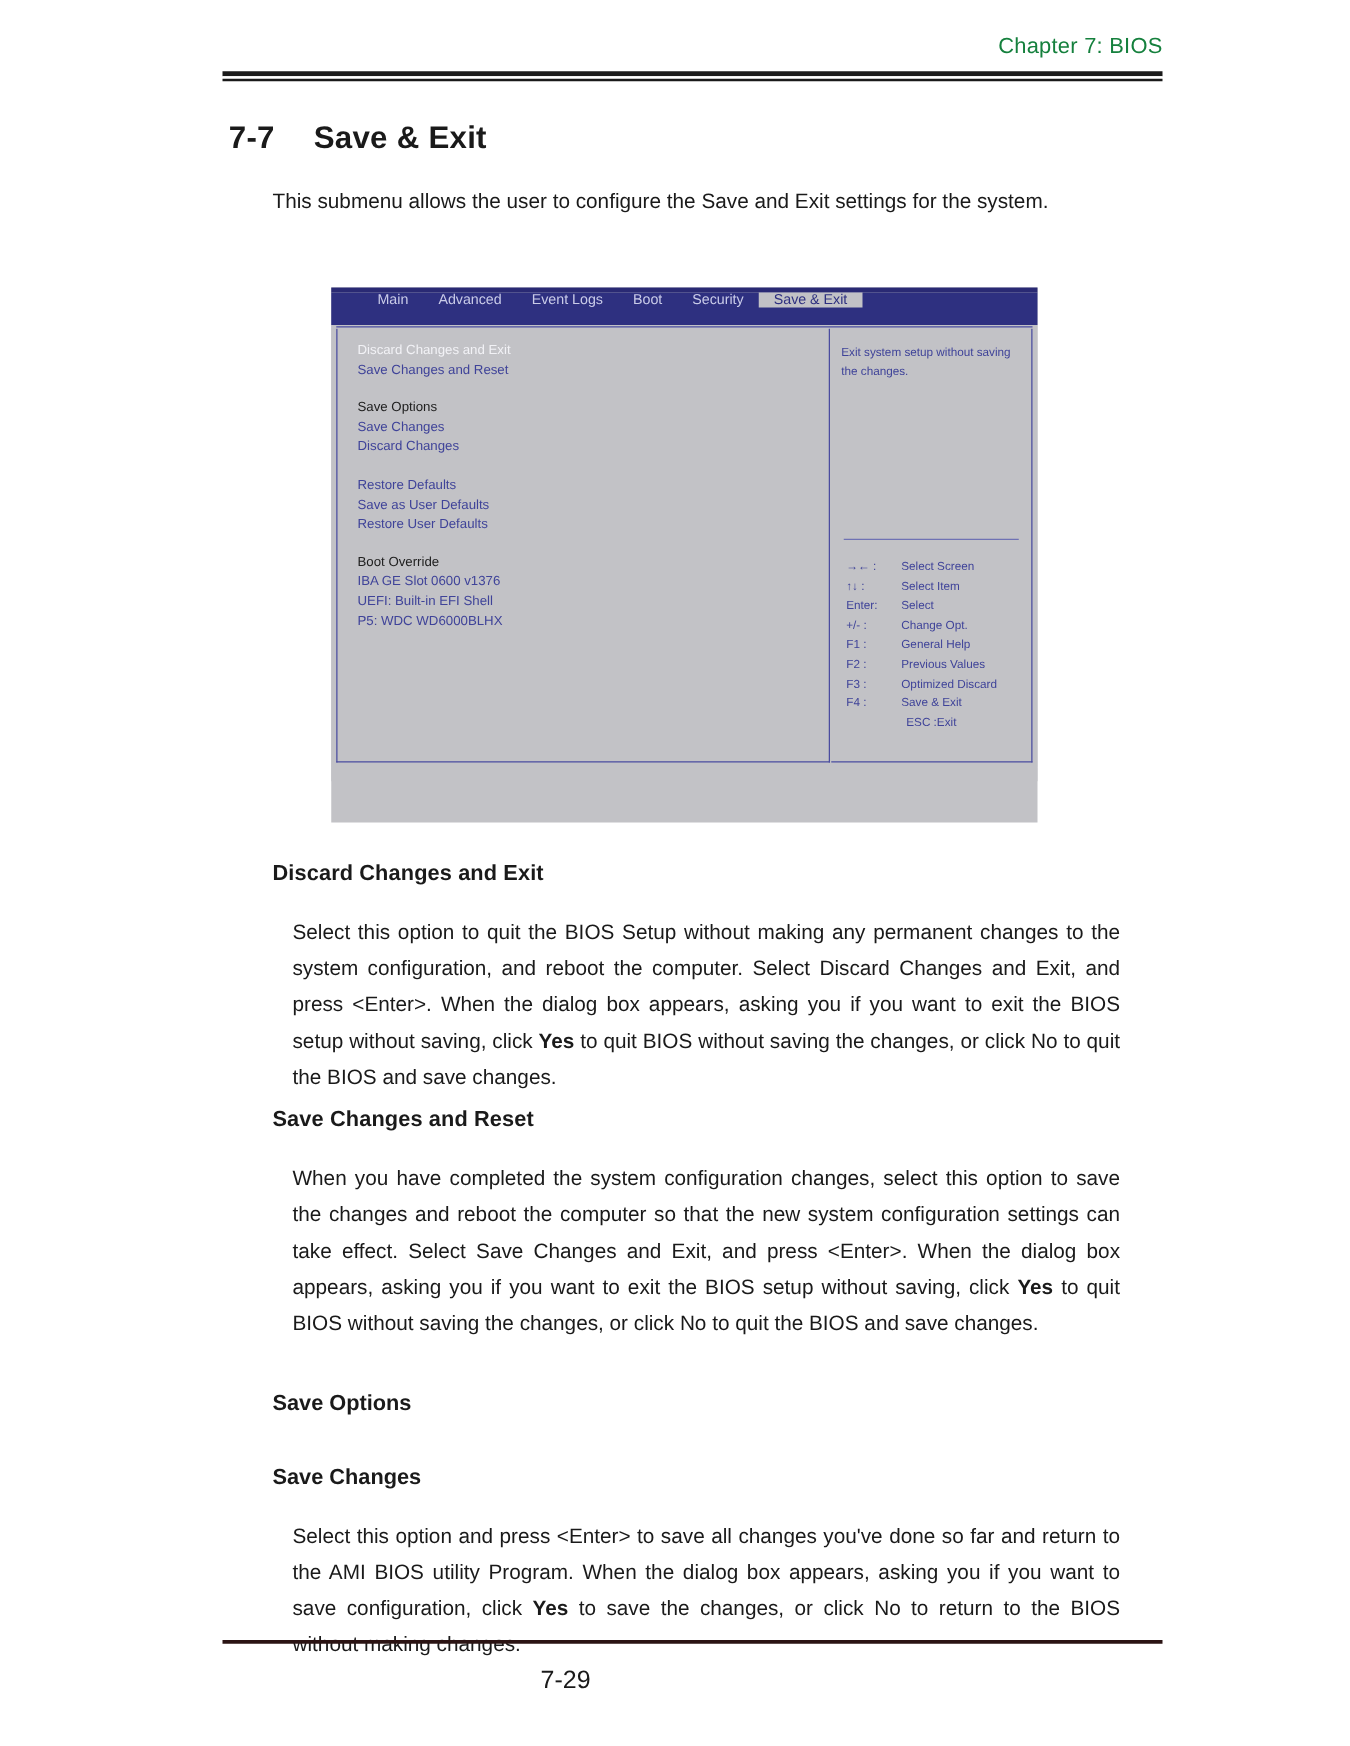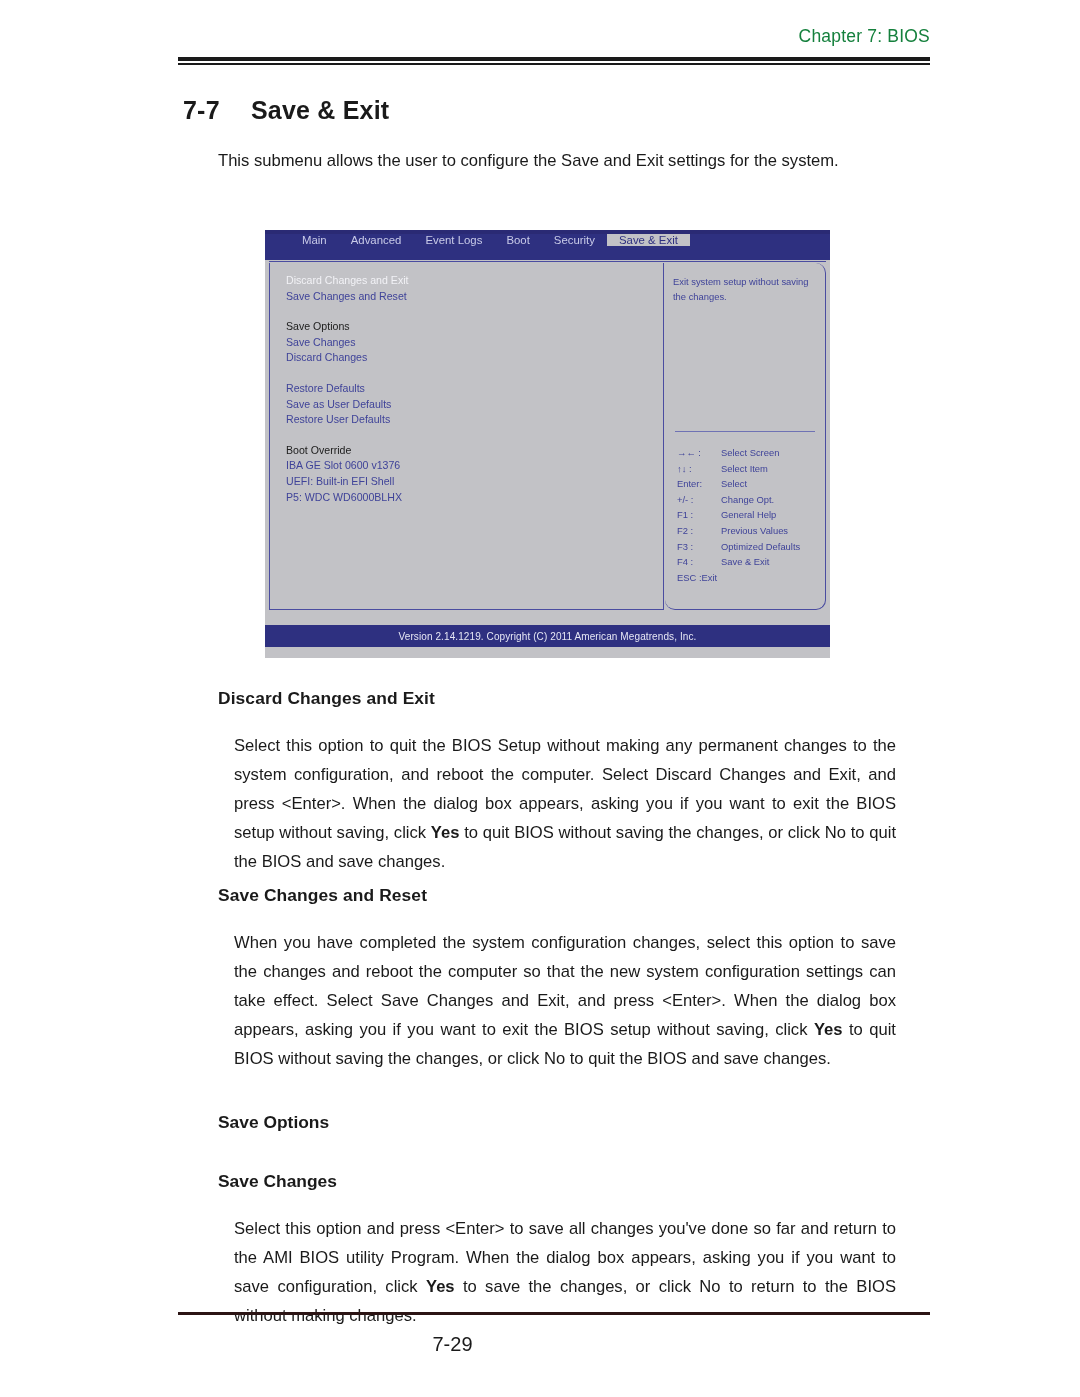--- a/index.html
+++ b/index.html
@@ -189,21 +189,20 @@
   .panel-right {
     position: absolute;
     left: 400px;
     top: 3px;
     right: 4px;
     bottom: 4px;
     border-right: 1.5px solid #4a4ca0;
     border-bottom: 1.5px solid #4a4ca0;
     box-sizing: border-box;
     padding: 12px 8px 0 8px;
-    border-radius: 10px;
   }
 
   .mi {
     font-size: 10.6px;
     line-height: 15.6px;
     color: #3f4399;
     white-space: nowrap;
   }
   .mi.hl { color: #f2f2f6; }
   .mi.hdr { color: #202020; }
@@ -234,21 +233,21 @@
     display: flex;
   }
   .keys .k {
     width: 44px;
     flex: 0 0 44px;
     white-space: nowrap;
   }
   .keys .v {
     white-space: nowrap;
   }
-  .keys .row.single .k { width: auto; flex: none; }
+  .keys .row.single .k { width: auto; flex: none; margin-left: 48px; }
 
   .bios-gapbar {
     height: 11px;
     background: #c2c2c6;
   }
   .bios-version {
     height: 22px;
     background: #2e3080;
     color: #e6e7f4;
     font-size: 10px;
@@ -332,35 +331,34 @@
           <div class="row">
             <span class="k">F1 :</span>
             <span class="v">General Help</span>
           </div>
           <div class="row">
             <span class="k">F2 :</span>
             <span class="v">Previous Values</span>
           </div>
           <div class="row">
             <span class="k">F3 :</span>
-            <span class="v">Optimized Defaults</span>
+            <span class="v">Optimized Discard</span>
           </div>
           <div class="row">
             <span class="k">F4 :</span>
             <span class="v">Save &amp; Exit</span>
           </div>
           <div class="row single">
             <span class="k">ESC :Exit</span>
           </div>
         </div>
     </div>
   </div>
 
   <div class="bios-gapbar"></div>
-  <div class="bios-version">Version 2.14.1219. Copyright (C) 2011 American Megatrends, Inc.</div>
 </div>
 
 <div class="body-block" style="top:684px">
   <h3>Discard Changes and Exit</h3>
   <p><span>Select this option to quit the BIOS Setup without making any permanent changes to the system configuration, and reboot the computer. Select Discard Changes and Exit, and press &lt;Enter&gt;. When the dialog box appears, asking you if you want to exit the BIOS setup without saving, click </span><b>Yes</b><span> to quit BIOS without saving the changes, or click No to quit the BIOS and save changes.</span></p>
 </div>
 
 <div class="body-block" style="top:881px">
   <h3>Save Changes and Reset</h3>
   <p><span>When you have completed the system configuration changes, select this option to save the changes and reboot the computer so that the new system configuration settings can take effect. Select Save Changes and Exit, and press &lt;Enter&gt;.  When the dialog box appears, asking you if you want to exit the BIOS setup without saving, click </span><b>Yes</b><span> to quit BIOS without saving the changes, or click No to quit the BIOS and save changes.</span></p>

